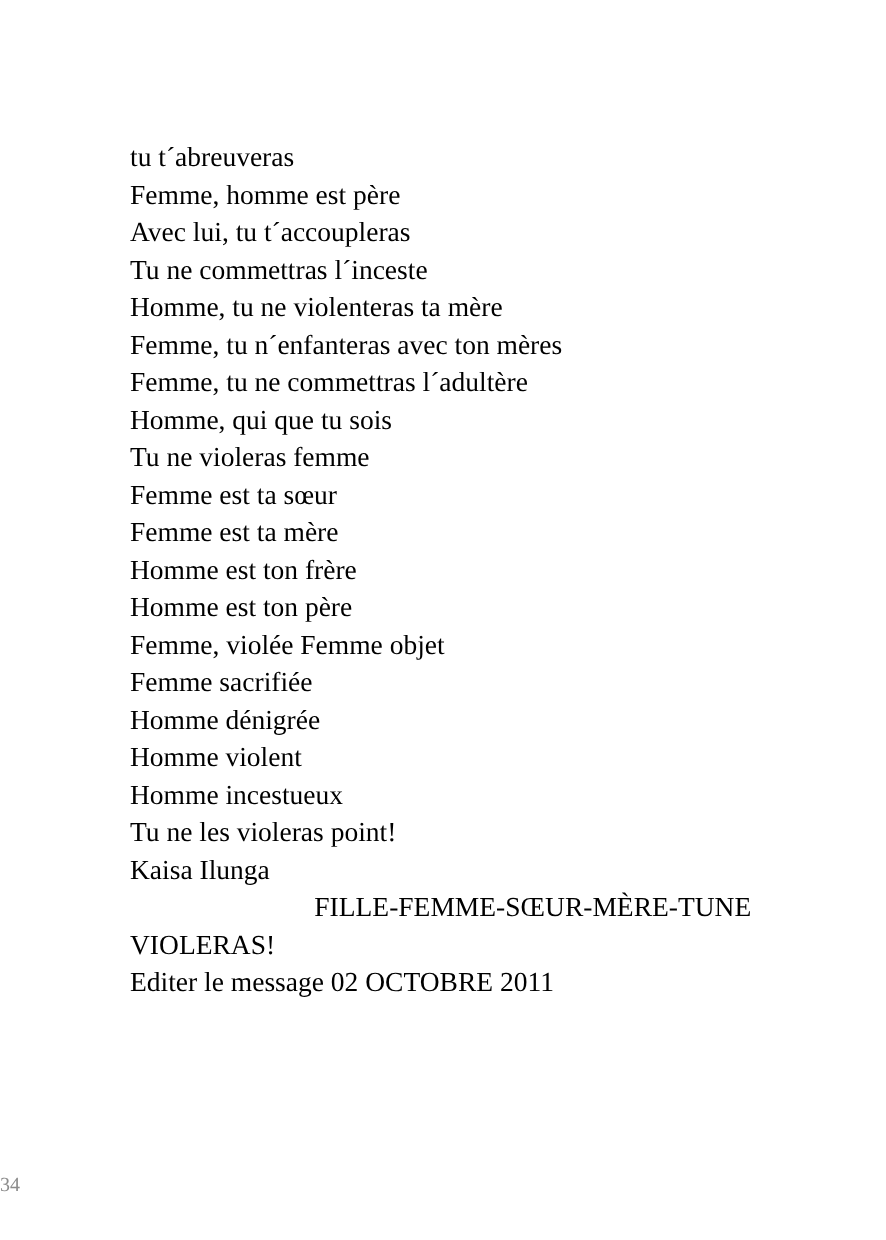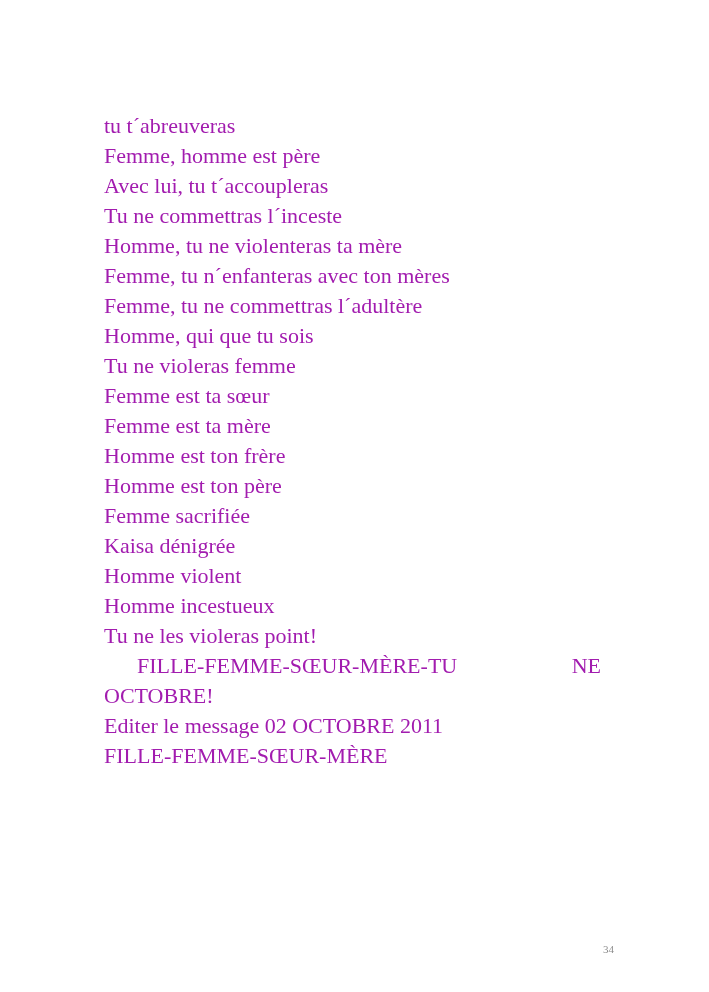--- a/index.html
+++ b/index.html
@@ -15,38 +15,37 @@
     overflow: hidden;
     font-family: "Liberation Serif", "DejaVu Serif", serif;
   }
   .text-block {
     position: absolute;
     left: 104px;
     top: 111px;
     width: 497px;
     font-size: 22px;
     line-height: 30px;
-    color: #a21caf;
+    color: #000000;
   }
   .line {
     white-space: pre;
     height: 30px;
   }
   .line.justified {
     display: flex;
-    justify-content: space-between;
-    margin-left: 33px;
+    justify-content: flex-end;
   }
   .page-number {
     position: absolute;
     top: 941px;
     left: 0;
     width: 614px;
-    text-align: right;
-    font-size: 11px;
+    text-align: left;
+    font-size: 16px;
     line-height: 16px;
     color: #8c8c8c;
   }
 </style>
 </head>
 <body>
 
 <div class="page">
   <div class="text-block" id="lines-container">
       <div class="line">tu t´abreuveras</div>
@@ -55,24 +54,25 @@
       <div class="line">Tu ne commettras l´inceste</div>
       <div class="line">Homme, tu ne violenteras ta mère</div>
       <div class="line">Femme, tu n´enfanteras avec ton mères</div>
       <div class="line">Femme, tu ne commettras l´adultère</div>
       <div class="line">Homme, qui que tu sois</div>
       <div class="line">Tu ne violeras femme</div>
       <div class="line">Femme est ta sœur</div>
       <div class="line">Femme est ta mère</div>
       <div class="line">Homme est ton frère</div>
       <div class="line">Homme est ton père</div>
+      <div class="line">Femme, violée Femme objet</div>
       <div class="line">Femme sacrifiée</div>
-      <div class="line">Kaisa dénigrée</div>
+      <div class="line">Homme dénigrée</div>
       <div class="line">Homme violent</div>
       <div class="line">Homme incestueux</div>
       <div class="line">Tu ne les violeras point!</div>
+      <div class="line">Kaisa Ilunga</div>
       <div class="line justified"><span>FILLE-FEMME-SŒUR-MÈRE-TU</span><span>NE</span></div>
-      <div class="line">OCTOBRE!</div>
+      <div class="line">VIOLERAS!</div>
       <div class="line">Editer le message 02 OCTOBRE 2011</div>
-      <div class="line">FILLE-FEMME-SŒUR-MÈRE</div>
     </div>
   <div class="page-number">34</div>
 </div>
 
 </body></html>

